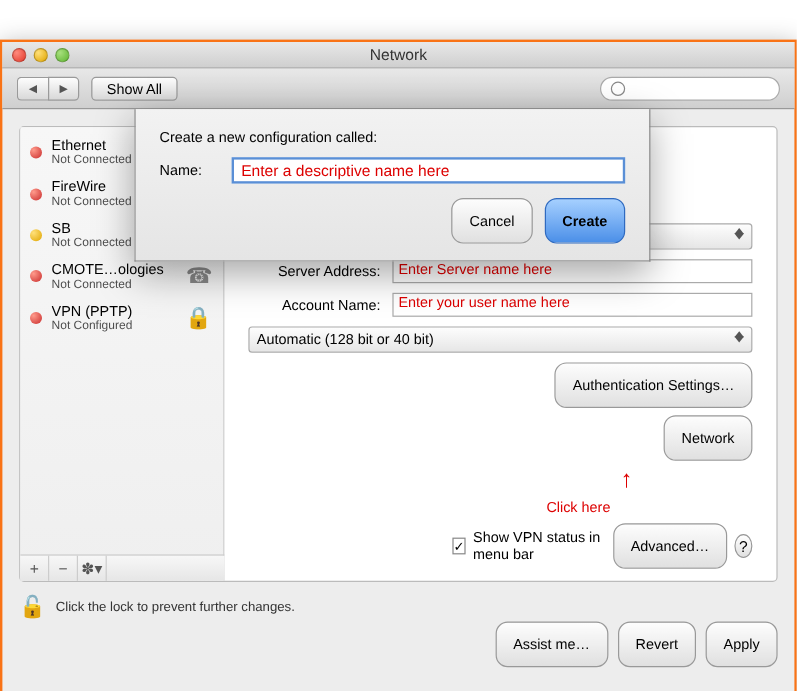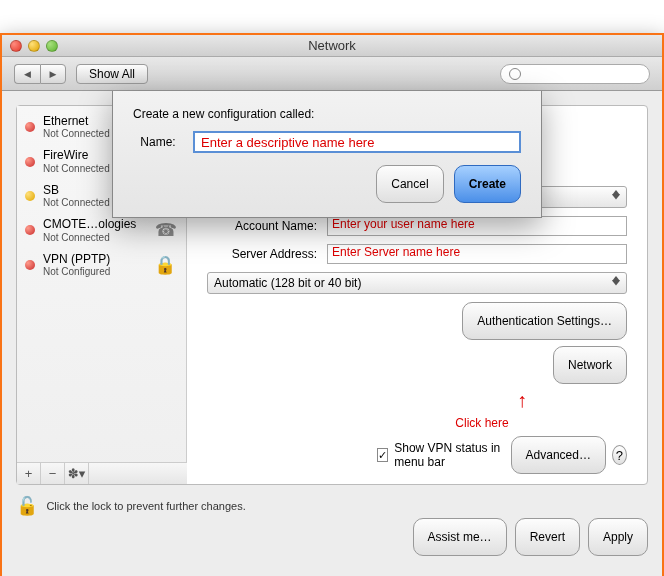--- a/index.html
+++ b/index.html
@@ -52,21 +52,21 @@
 .arrow { color: #d00; font-size: 20px; text-align: center; margin-left: 210px; line-height: 1; }
 .footer-row { position: absolute; bottom: 10px; left: 190px; right: 20px; display: flex; align-items: center; }
 .checkbox { width: 14px; height: 14px; border: 1px solid #888; background: #fff; margin-right: 6px; display: inline-flex; align-items: center; justify-content: center; font-size: 11px; }
 .help { width: 20px; height: 20px; border: 1px solid #999; border-radius: 50%; background: linear-gradient(#fff,#e0e0e0); display: inline-flex; align-items: center; justify-content: center; font-size: 13px; margin-left: 6px; }
 .lockrow { position: absolute; bottom: 44px; left: 14px; right: 14px; display: flex; align-items: center; font-size: 11px; color: #333; }
 .lockicon { font-size: 18px; margin-right: 8px; color: #999; }
 .buttonbar { position: absolute; bottom: 5px; right: 14px; display: flex; gap: 8px; }
 .sheet { position: absolute; top: 56px; left: 110px; width: 430px; background: linear-gradient(#f2f2f2,#e5e5e5); border: 1px solid #888; border-top: none; box-shadow: 0 10px 30px rgba(0,0,0,0.35); padding: 16px 20px 14px 20px; z-index: 10; }
 .sheet-title { font-size: 12px; margin-bottom: 10px; }
 .sheet-row { display: flex; align-items: center; margin-bottom: 12px; }
-.sheet-row label { width: 60px; text-align: center; padding-right: 10px; font-size: 12px; }
+.sheet-row label { width: 60px; text-align: left; padding-right: 10px; font-size: 12px; }
 .sheet-input { flex: 1; height: 22px; border: 2px solid #5a8fd6; background: #fff; padding: 0 6px; font-size: 13px; color: #d00; }
 .sheet-btns { display: flex; justify-content: flex-end; gap: 10px; }
 </style>
 </head>
 <body>
 
 <div class="window">
 
   <div class="titlebar">
     <div class="traffic">
@@ -142,29 +142,29 @@
 
       <div class="main">
         <div style="height:60px"></div>
         <div class="formrow">
           <label>Configuration:</label>
           <div class="val">
               <div class="select">Default</div>
             </div>
         </div>
         <div class="formrow">
+          <label>Server Address:</label>
+          <div class="val">
+              <div class="input red">Enter Server name here</div>
+            </div>
+        </div>
+        <div class="formrow">
           <label>Account Name:</label>
           <div class="val">
               <div class="input red">Enter your user name here</div>
-            </div>
-        </div>
-        <div class="formrow">
-          <label>Server Address:</label>
-          <div class="val">
-              <div class="input red">Enter Server name here</div>
             </div>
         </div>
         <div class="formrow">
           <div class="val">
               <div class="select">Automatic (128 bit or 40 bit)</div>
             </div>
         </div>
         <div class="btnrow"><span class="aquabtn">Authentication Settings…</span></div>
         <div class="btnrow"><span class="aquabtn">Network</span></div>
         <div class="arrow">↑</div>

